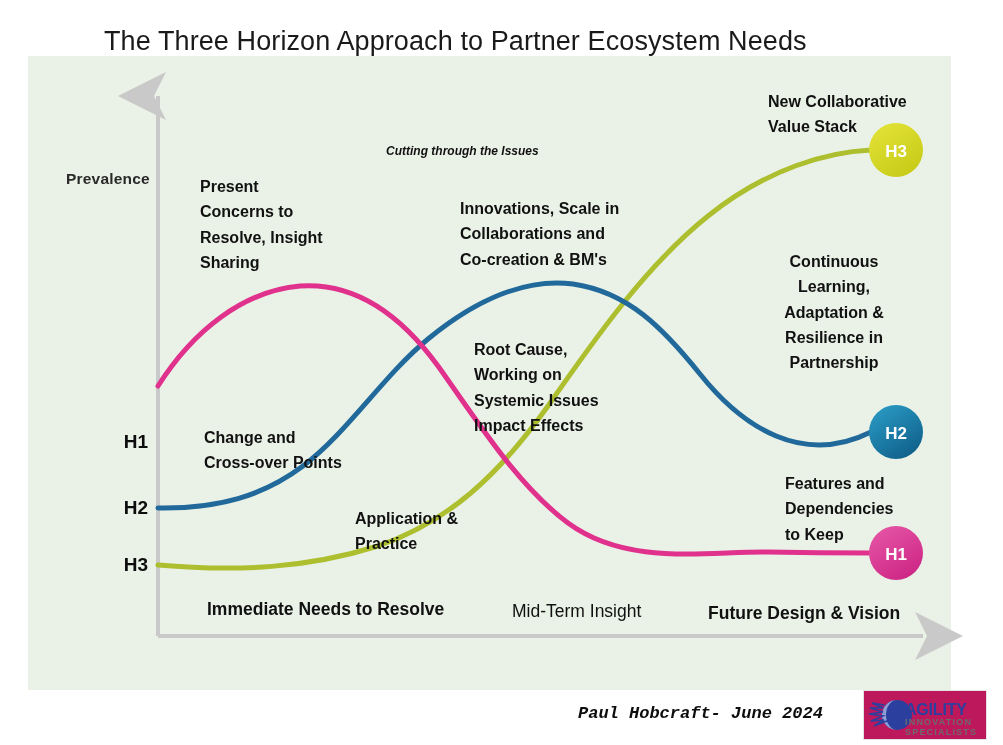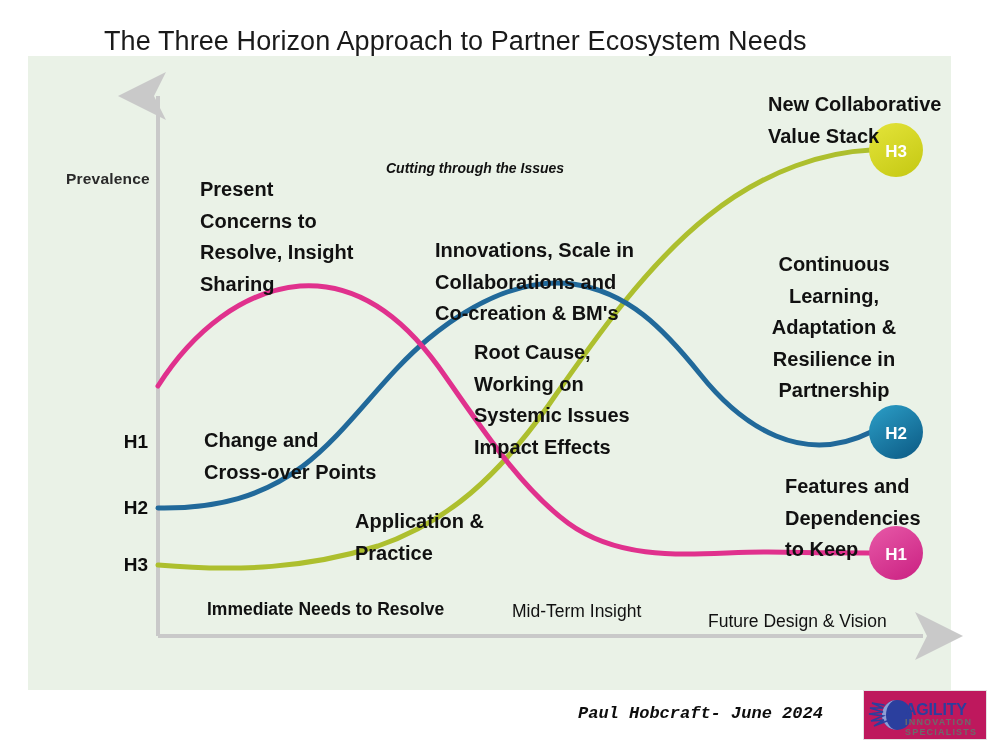--- a/index.html
+++ b/index.html
@@ -27,21 +27,21 @@
     width: 923px; height: 634px;
     background: #eaf2e7;
   }
 
   svg.plot { position: absolute; left: 0; top: 0; width: 923px; height: 634px; overflow: visible; }
 
   .lbl {
     position: absolute;
     color: #111111;
     font-weight: bold;
-    font-size: 20px;
+    font-size: 16px;
     line-height: 1.58;
     white-space: pre-line;
   }
   .lbl-axis-y {
     position: absolute;
     left: 38px; top: 114px;
     font-size: 15.5px;
     font-weight: bold;
     color: #2a2a2a;
     letter-spacing: .2px;
@@ -57,26 +57,25 @@
     position: absolute;
     font-size: 19px;
     font-weight: bold;
     color: #0d0d0d;
     text-align: right;
     width: 44px;
   }
   .italic-head {
     position: absolute;
     left: 358px; top: 88px;
-    font-size: 14px;
+    font-size: 12px;
     font-weight: bold;
     font-style: italic;
     color: #111111;
     white-space: nowrap;
-    margin-top: 16px;
   }
   .band {
     position: absolute;
     font-size: 17.5px;
     font-weight: bold;
     color: #111111;
     white-space: nowrap;
   }
   .credit {
     position: absolute;
@@ -178,21 +177,21 @@
     <div class="tick" style="left:76px; top:441px;">H2</div>
     <div class="tick" style="left:76px; top:498px;">H3</div>
 
     <div class="italic-head">Cutting through the Issues</div>
 
     <div class="lbl" style="left:172px; top:118px; width:200px;">Present
 Concerns to
 Resolve, Insight
 Sharing</div>
 
-    <div class="lbl" style="left:407px; top:140px; width:240px;margin-top:39px;">Innovations, Scale in
+    <div class="lbl" style="left:432px; top:140px; width:240px;">Innovations, Scale in
 Collaborations and
 Co-creation &amp; BM's</div>
 
     <div class="lbl" style="left:740px; top:33px; width:205px;">New Collaborative
 Value Stack</div>
 
     <div class="lbl" style="left:716px; top:193px; width:180px;text-align:center;">Continuous
 Learning,
 Adaptation &amp;
 Resilience in
@@ -208,21 +207,21 @@
 
     <div class="lbl" style="left:327px; top:450px; width:160px;">Application &amp;
 Practice</div>
 
     <div class="lbl" style="left:757px; top:415px; width:160px;">Features and
 Dependencies
 to Keep</div>
 
     <div class="band" style="left:142px; top:543px;margin-left:37px;">Immediate Needs to Resolve</div>
     <div class="band" style="left:484px; top:545px; font-weight:400;">Mid-Term Insight</div>
-    <div class="band" style="left:680px; top:547px; font-weight:400;margin-top:8px;">Future Design &amp; Vision</div>
+    <div class="band" style="left:680px; top:547px; font-weight:700;">Future Design &amp; Vision</div>
   </div>
 
   <div class="credit">Paul Hobcraft- June 2024</div>
 
   <div class="logo">
     <svg viewBox="0 0 124 50" width="124" height="50">
       <g>
         <circle cx="33" cy="24" r="15" fill="#2b3f9e"></circle>
         <path d="M33 9 A15 15 0 0 0 33 39 A11 15 0 0 1 33 9 Z" fill="#8e9fd6"></path>
         <path d="M20 14 L8 12 L19 17 L6 17 L19 21 L5 23 L19 25 L7 30 L20 29 L10 35 L23 30" stroke="#2b3f9e" stroke-width="1.6" fill="none" stroke-linecap="round"></path>

